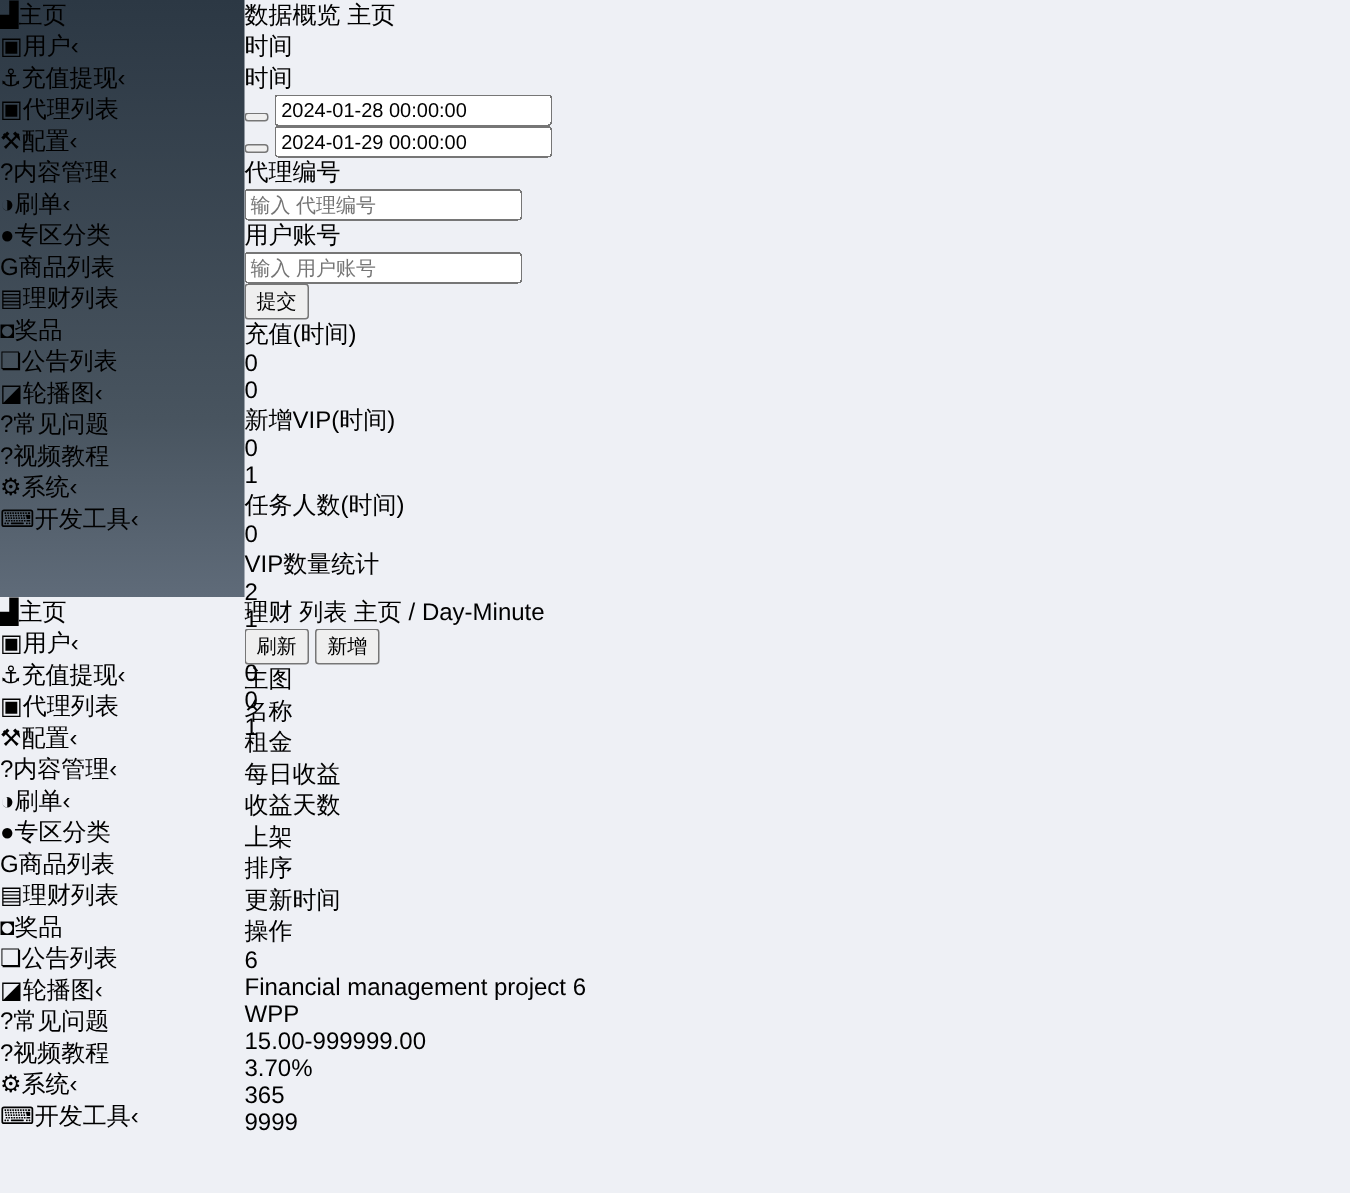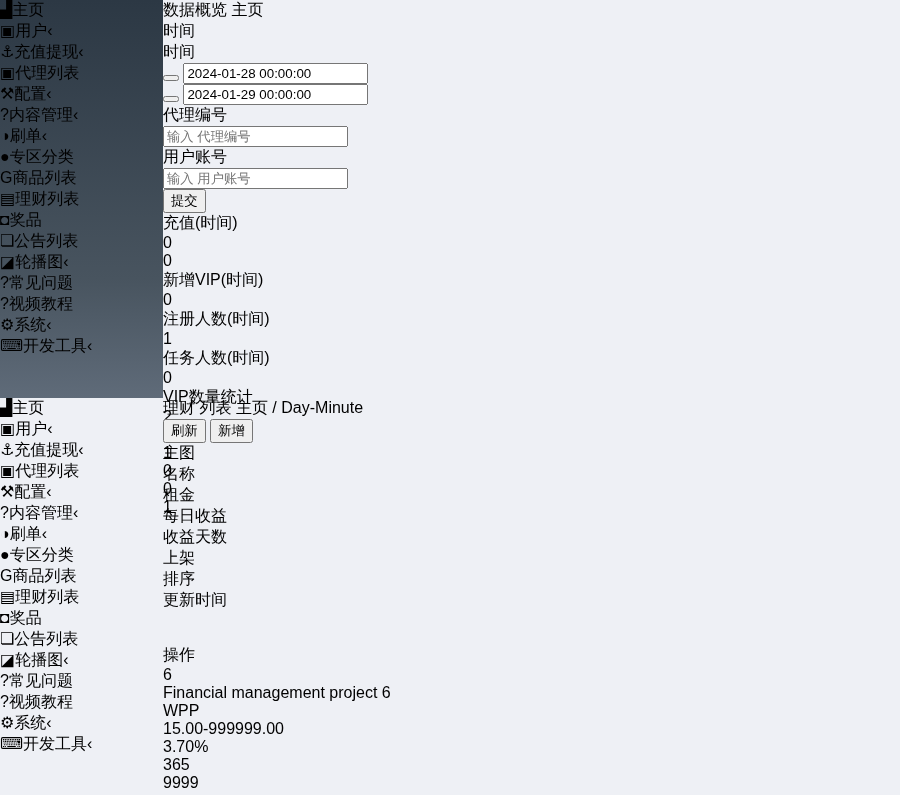--- a/index.html
+++ b/index.html
@@ -188,21 +188,20 @@
             <div class="stat-value">0</div>
           </div>
           <div class="stat-card sc1">
             <div class="stat-value">0</div>
           </div>
           <div class="stat-card sc2">
             <div class="stat-label">新增VIP(时间)</div>
             <div class="stat-value">0</div>
           </div>
           <div class="stat-card sc3">
-            <div class="stat-label">注册人数(时间)</div>
             <div class="stat-value">1</div>
           </div>
           <div class="stat-card sc4">
             <div class="stat-label">任务人数(时间)</div>
             <div class="stat-value">0</div>
           </div>
         </div>
 
       <div class="card vip-card">
         <div class="vip-title">VIP数量统计</div>
@@ -266,21 +265,21 @@
         <div class="trow thead" id="tableHead">
             <div class="cell"><span class="ckbox"></span></div>
             <div class="th"><span>主图</span></div>
             <div class="th"><span>名称</span></div>
             <div class="th"><span>租金</span></div>
             <div class="th"><span>每日收益</span></div>
             <div class="th"><span>收益天数</span></div>
             <div class="th"><span>上架</span></div>
             <div class="th"><span>排序</span></div>
             <div class="th"><span>更新时间</span><span class="sorts"><span class="car-up"></span><span class="car-dn"></span></span></div>
-            <div class="th right" style="justify-content: flex-end; padding-right: 8px; margin-top: 34px;"><span>操作</span></div>
+            <div class="th right" style="justify-content: flex-end; padding-right: 8px;"><span>操作</span></div>
           </div>
         <div id="tableBody">
             <div class="trow tr">
               <div class="cell"><span class="ckbox"></span></div>
               <div class="cell num">6</div>
               <div class="cell name">Financial management project 6</div>
               <div class="cell">
                 <div class="img-card">
                   <div class="img-circle"><span>WPP</span></div>
                 </div>

